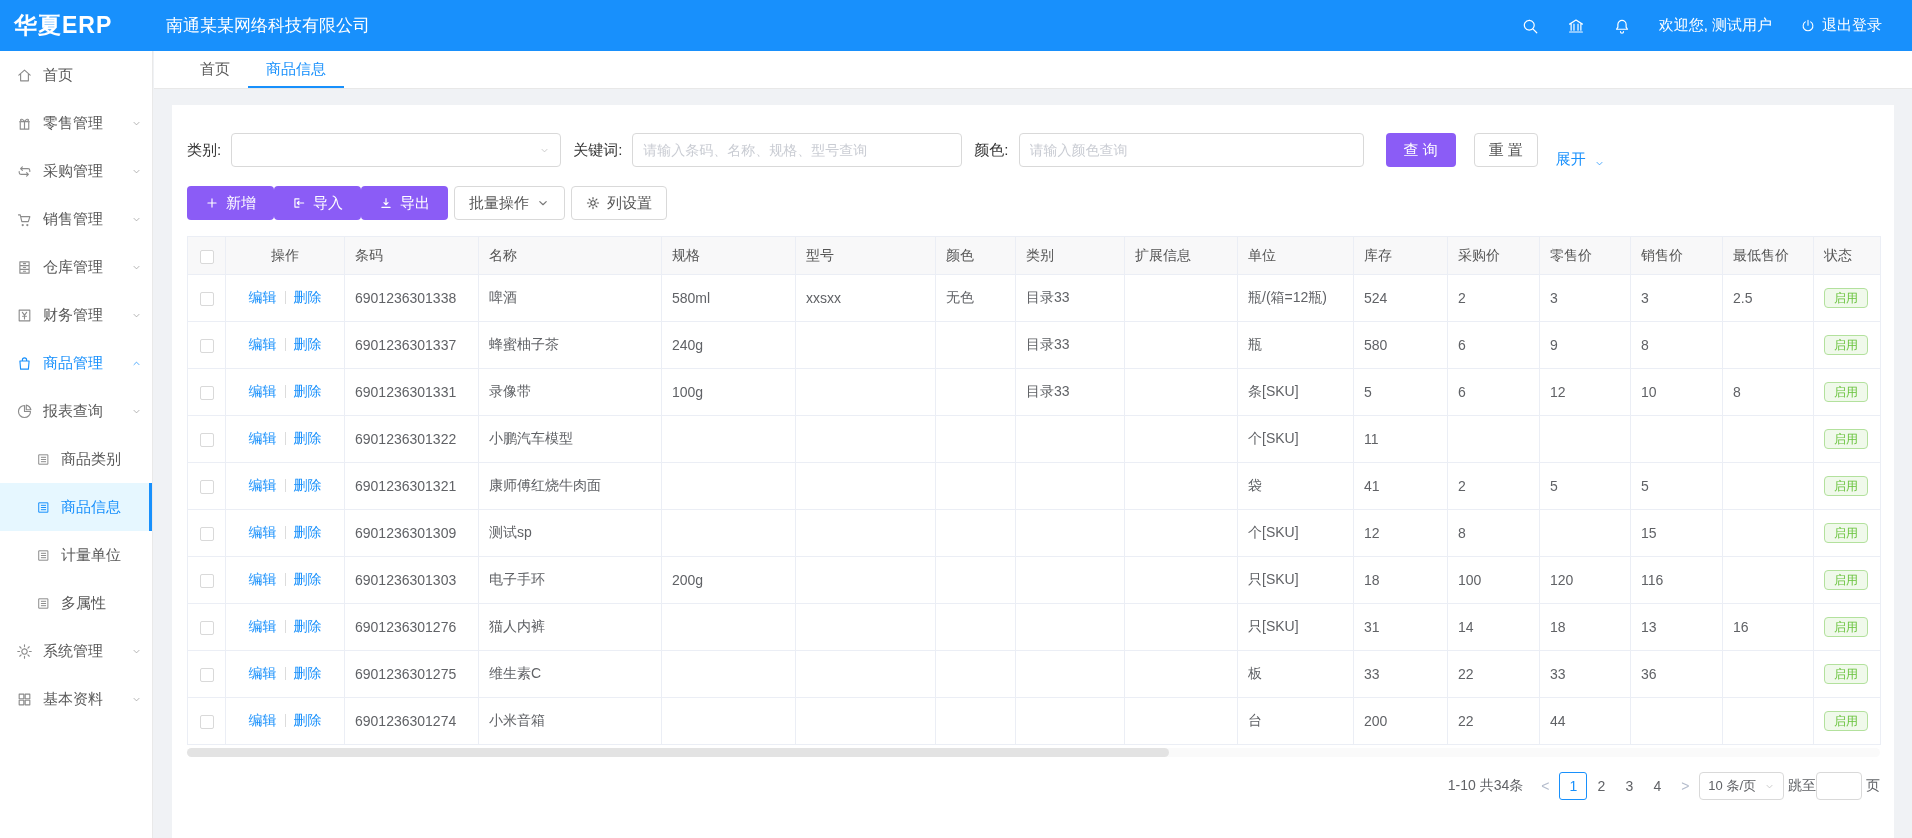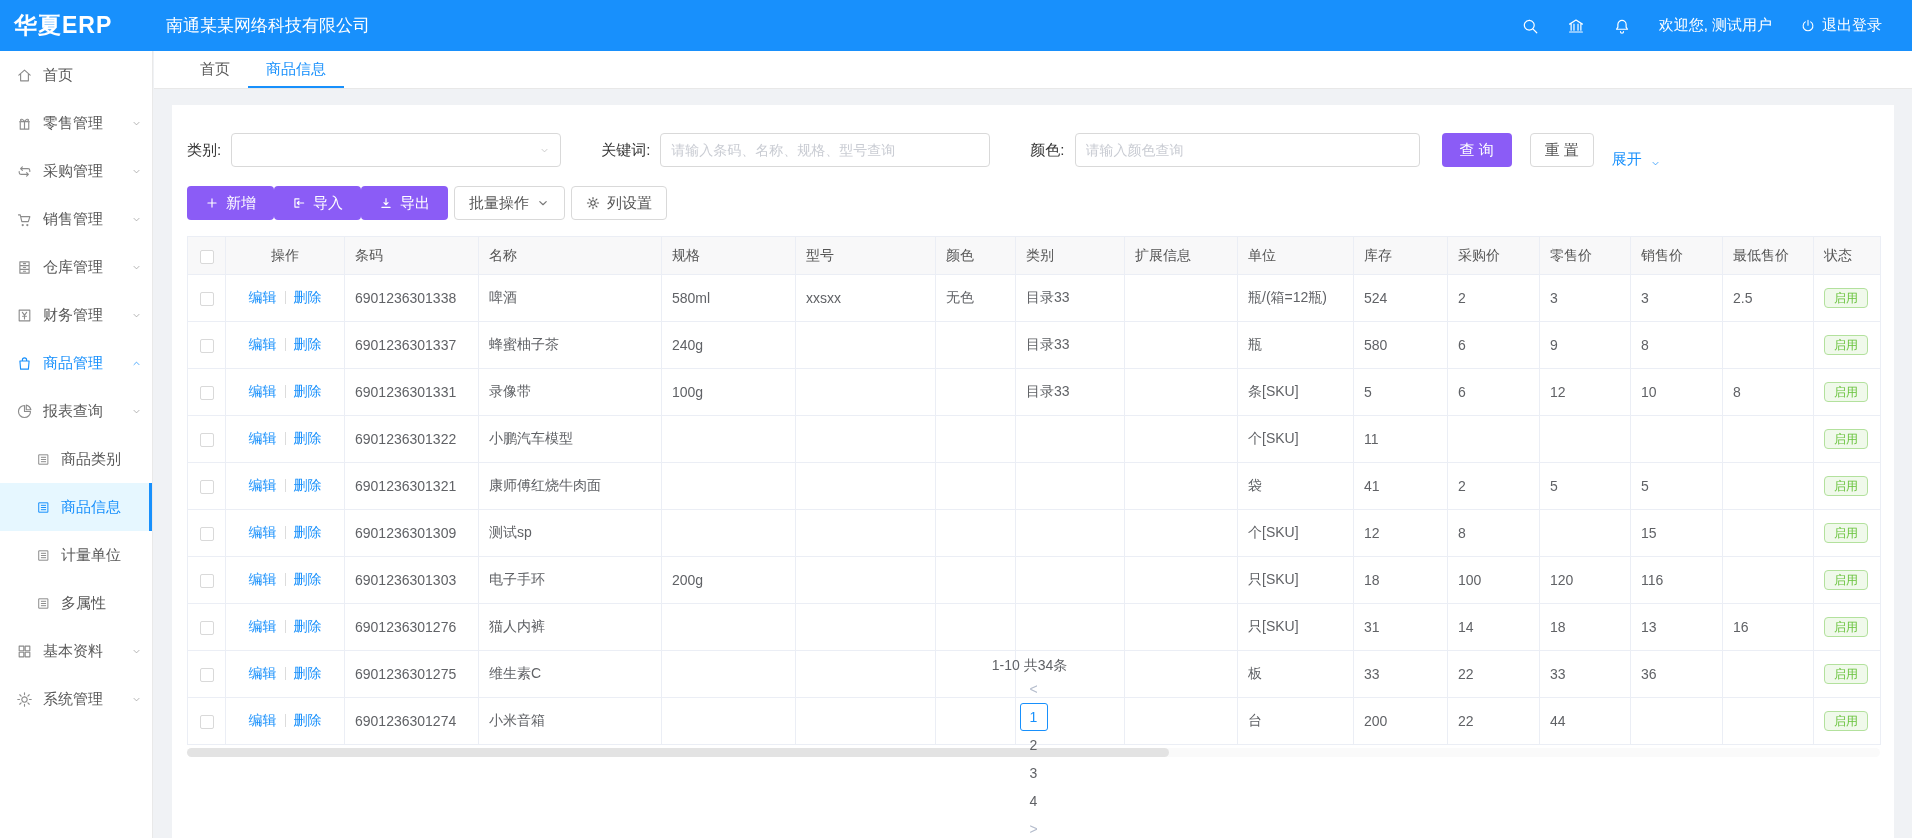--- a/index.html
+++ b/index.html
@@ -40,21 +40,21 @@
 
   
   .filter-row { display:flex; align-items:center; margin-top:14px; font-size:15px; color:#333; }
   .f-label { margin-right:10px; white-space:nowrap; }
   .select, .f-input { height:34px; border:1px solid #d9d9d9; border-radius:4px; background:#fff; }
   .select { width:330px; position:relative; cursor:pointer; }
   .select .chev { position:absolute; right:10px; top:11px; color:#bbb; }
   .f-input { width:330px; padding:0 10px; font-size:14px; color:#333; outline:none; font-family:inherit; }
   .f-input.wide { width:345px; }
   .f-input::placeholder { color:#c9ccd3; }
-  .ml28 { margin-left:40px; } .ml22 { margin-left:22px; } .ml18 { margin-left:18px; }
+  .ml28 { margin-left:12px; } .ml22 { margin-left:22px; } .ml18 { margin-left:18px; }
   .btn { height:34px; border-radius:4px; border:none; font-size:15px; cursor:pointer; display:inline-flex; align-items:center; gap:7px; font-family:inherit; }
   .btn .icon { width:14px; height:14px; stroke-width:2; }
   .btn-primary { background:#8b5cf6; color:#fff; padding:0 18px; }
   .btn-plain { background:#fff; color:#555; border:1px solid #d9d9d9; padding:0 14px; }
   .expand { color:#1890fc; margin-left:18px; cursor:pointer; display:inline-flex; align-items:flex-end; gap:8px;margin-top:19px; }
   .expand .chev { color:#1890fc; }
 
   
   .toolbar { display:flex; align-items:center; margin-top:17px; }
   .toolbar .gap { margin-left:6px; }
@@ -70,21 +70,21 @@
   .cb { display:inline-block; width:14px; height:14px; border:1px solid #d9d9d9; border-radius:2px; background:#fff; cursor:pointer; vertical-align:middle; }
   .link { color:#1890fc; cursor:pointer; }
   .op-div { display:inline-block; width:1px; height:13px; background:#dcdcdc; margin:0 8px; vertical-align:-2px; }
   .badge { display:inline-block; font-size:12px; color:#67c23a; background:#f0f9eb; border:1px solid #b3e19d; border-radius:4px; padding:3px 9px; line-height:1; }
 
   
   .hscroll { width:1693px; height:9px; margin-top:3px; background:#fafafa; border-radius:5px; }
   .hscroll .thumb { width:58%; height:9px; background:#e3e3e3; border-radius:5px; }
 
   
-  .pagination { display:flex; align-items:center; justify-content:center; gap:0; height:58px; font-size:14px; color:#606266; width:1693px;flex-direction:column; }
+  .pagination { display:flex; align-items:center; justify-content:flex-end; gap:0; height:58px; font-size:14px; color:#606266; width:1693px; }
   .pg-total { margin-right:8px; }
   .pg-btn { min-width:28px; height:28px; line-height:26px; text-align:center; border-radius:3px; cursor:pointer; border:1px solid transparent; }
   .pg-btn.active { border-color:#1890fc; color:#1890fc; }
   .pg-btn.arrow { color:#b4bccc; }
   .pg-size { height:28px; border:1px solid #d9d9d9; border-radius:4px; padding:0 8px; display:inline-flex; align-items:center; gap:8px; color:#606266; cursor:pointer; font-size:13px; }
   .pg-size .chev { color:#bbb; }
   .pg-jump { margin-left:4px; }
   .pg-input { width:46px; height:28px; border:1px solid #d9d9d9; border-radius:4px; outline:none; padding:0 6px; font-family:inherit; }
 </style>
 </head>
@@ -271,32 +271,32 @@
       <span class="sb-label">计量单位</span>
     </div>
     <div class="sb-sub">
       <svg class="icon sb-ic sub-ic">
         <use href="#i-doc"></use>
       </svg>
       <span class="sb-label">多属性</span>
     </div>
     <div class="sb-item">
       <svg class="icon sb-ic">
+        <use href="#i-gear"></use>
+      </svg>
+      <span class="sb-label">系统管理</span>
+      <svg class="icon chev">
+        <use href="#i-chevron-down"></use>
+      </svg>
+    </div>
+    <div class="sb-item">
+      <svg class="icon sb-ic">
         <use href="#i-grid"></use>
       </svg>
       <span class="sb-label">基本资料</span>
-      <svg class="icon chev">
-        <use href="#i-chevron-down"></use>
-      </svg>
-    </div>
-    <div class="sb-item">
-      <svg class="icon sb-ic">
-        <use href="#i-gear"></use>
-      </svg>
-      <span class="sb-label">系统管理</span>
       <svg class="icon chev">
         <use href="#i-chevron-down"></use>
       </svg>
     </div>
   </aside>
 
 <div class="main">
   <div class="tabbar">
       <div class="tab">首页</div>
       <div class="tab active">商品信息</div>

